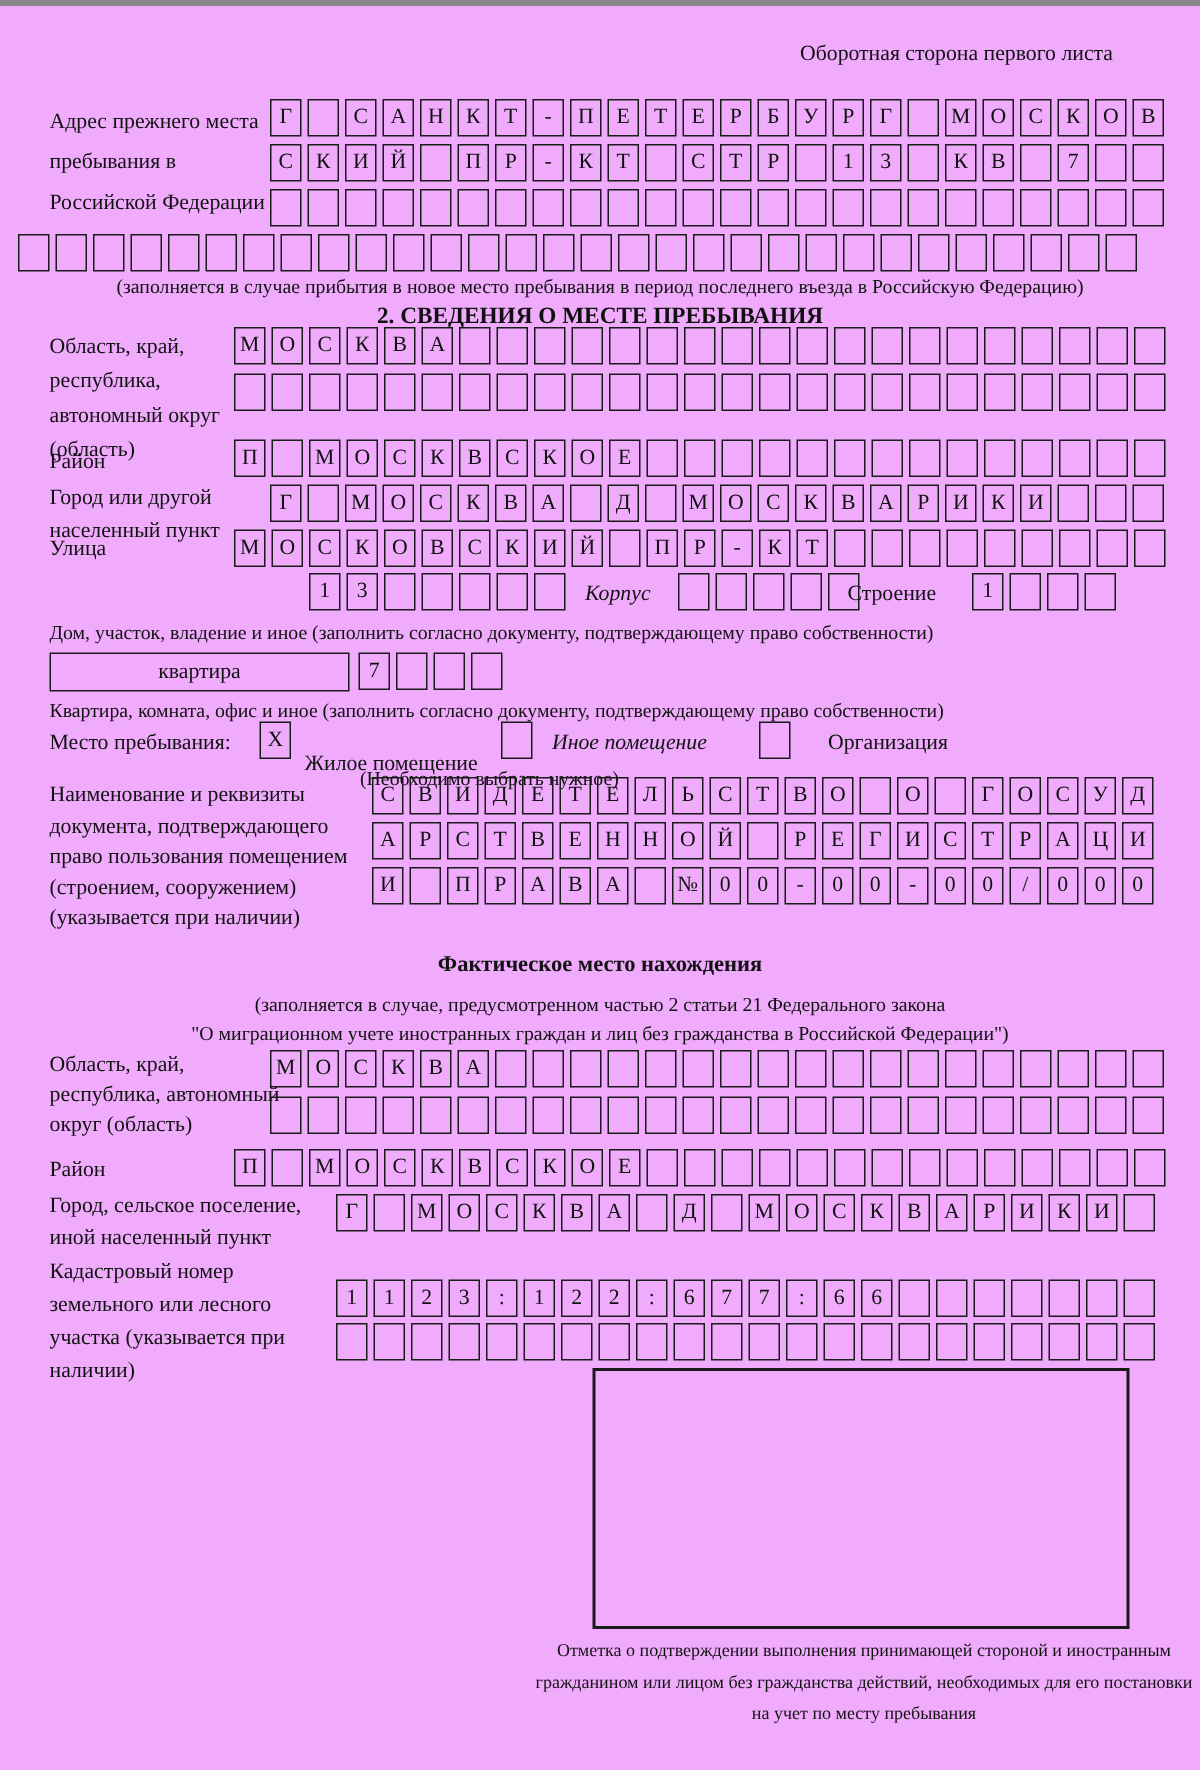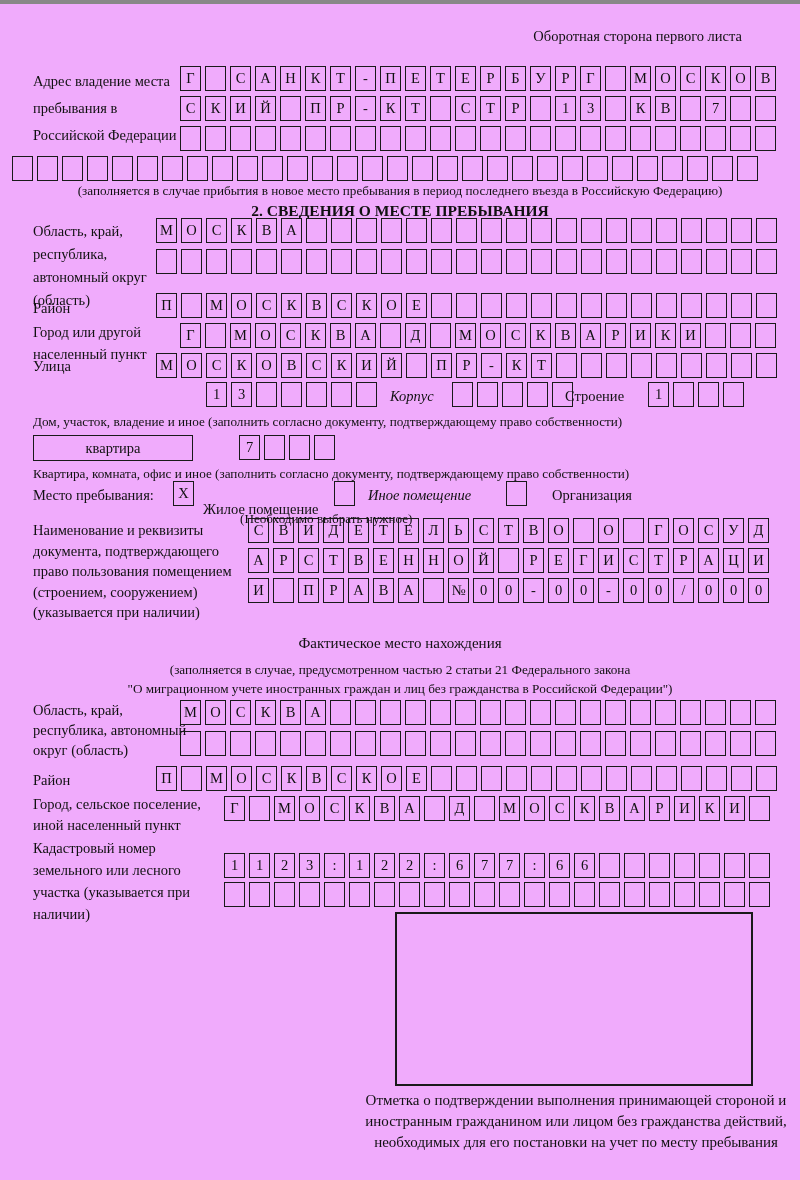--- a/index.html
+++ b/index.html
@@ -55,68 +55,68 @@
   #street-row { left:156px; top:349px; }
 
   #house-box { left:33px; top:378px; width:167px; }
   #house-cells { left:206px; top:378px; }
   #korpus-label { left:390px; top:381px;font-style:italic; }
   #korpus-cells { left:452px; top:378px; }
   #stroenie-label { left:565px; top:381px; }
   #stroenie-cells { left:648px; top:378px; }
   #house-note { left:33px; top:409px; }
 
-  #apt-box { left:33px; top:431px; width:160px; }
+  #apt-box { left:33px; top:431px; width:200px; }
   #apt-cells { left:239px; top:431px; }
   #apt-note { left:33px; top:461px; }
 
   #stay-label { left:33px; top:480px; }
   #stay-cb0 { left:173px; top:477px; }
   #stay-opt0 { left:203px; top:494px; }
   #stay-cb1 { left:334px; top:477px; }
   #stay-opt1 { left:368px; top:480px;font-style:italic; }
   #stay-cb2 { left:506px; top:477px; }
   #stay-opt2 { left:552px; top:480px; }
   #stay-hint { left:240px; top:506px; }
 
   #doc-label { left:33px; top:516px; width:208px; line-height:20.5px; }
   #doc-r1 { left:248px; top:514px; }
   #doc-r2 { left:248px; top:544px; }
   #doc-r3 { left:248px; top:574px; }
 
-  #fakt-title { top:631px; font-weight:normal; font-size:15px; }
+  #fakt-title { top:631px; font-weight:bold; font-size:15px; }
   #fakt-note1 { top:657px; }
   #fakt-note2 { top:676px; }
 
   #region2-label { left:33px; top:696px; width:155px; line-height:20px; }
   #region2-r1 { left:180px; top:696px; }
   #region2-r2 { left:180px; top:727px; }
 
   #district2-label { left:33px; top:765px; }
   #district2-row { left:156px; top:762px; }
 
   #city2-label { left:33px; top:790px; width:192px; line-height:21px; }
   #city2-row { left:224px; top:792px; }
 
   #kad-label { left:33px; top:833px; width:172px; line-height:22px; }
   #kad-r1 { left:224px; top:849px; }
   #kad-r2 { left:224px; top:878px; }
 
   #stamp-box { left:395px; top:908px; width:358px; height:174px; border:2px solid #1a1a1a; }
   #stamp-note { left:353px; top:1086px; width:446px; text-align:center;
-                font-size:15px; line-height:21px; }
+                font-size:12px; line-height:21px; }
 </style>
 </head>
 <body>
 
 <div id="page">
 
   <div id="header-note" class="abs">Оборотная сторона первого листа</div>
 
-  <div id="prev-label" class="abs lbl">Адрес владение места пребывания в Российской Федерации</div>
+  <div id="prev-label" class="abs lbl">Адрес прежнего места пребывания в Российской Федерации</div>
   <div id="prev-r1" class="cells">
       <span class="cell">Г</span>
       <span class="cell"></span>
       <span class="cell">С</span>
       <span class="cell">А</span>
       <span class="cell">Н</span>
       <span class="cell">К</span>
       <span class="cell">Т</span>
       <span class="cell">-</span>
       <span class="cell">П</span>

